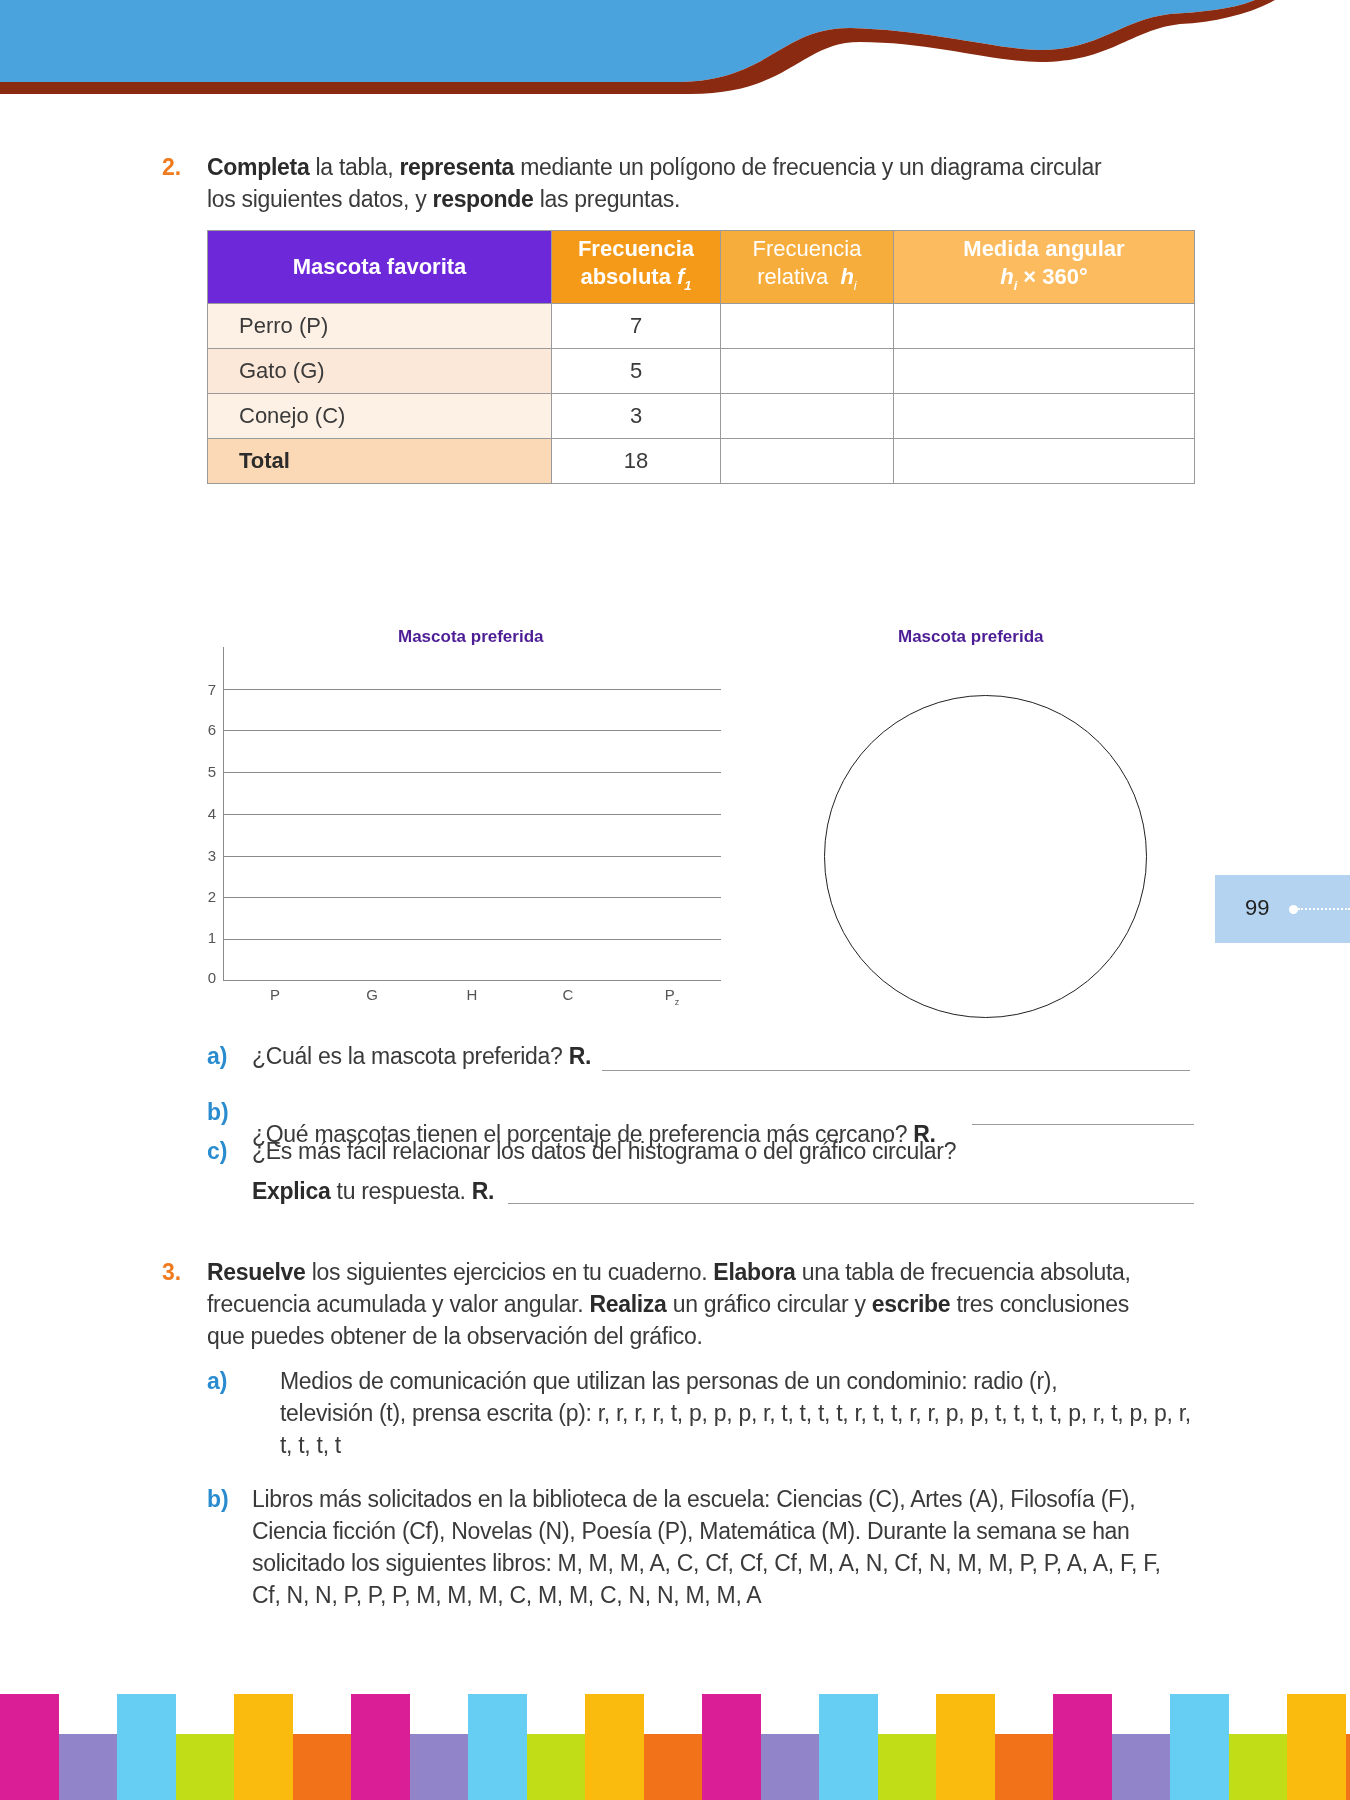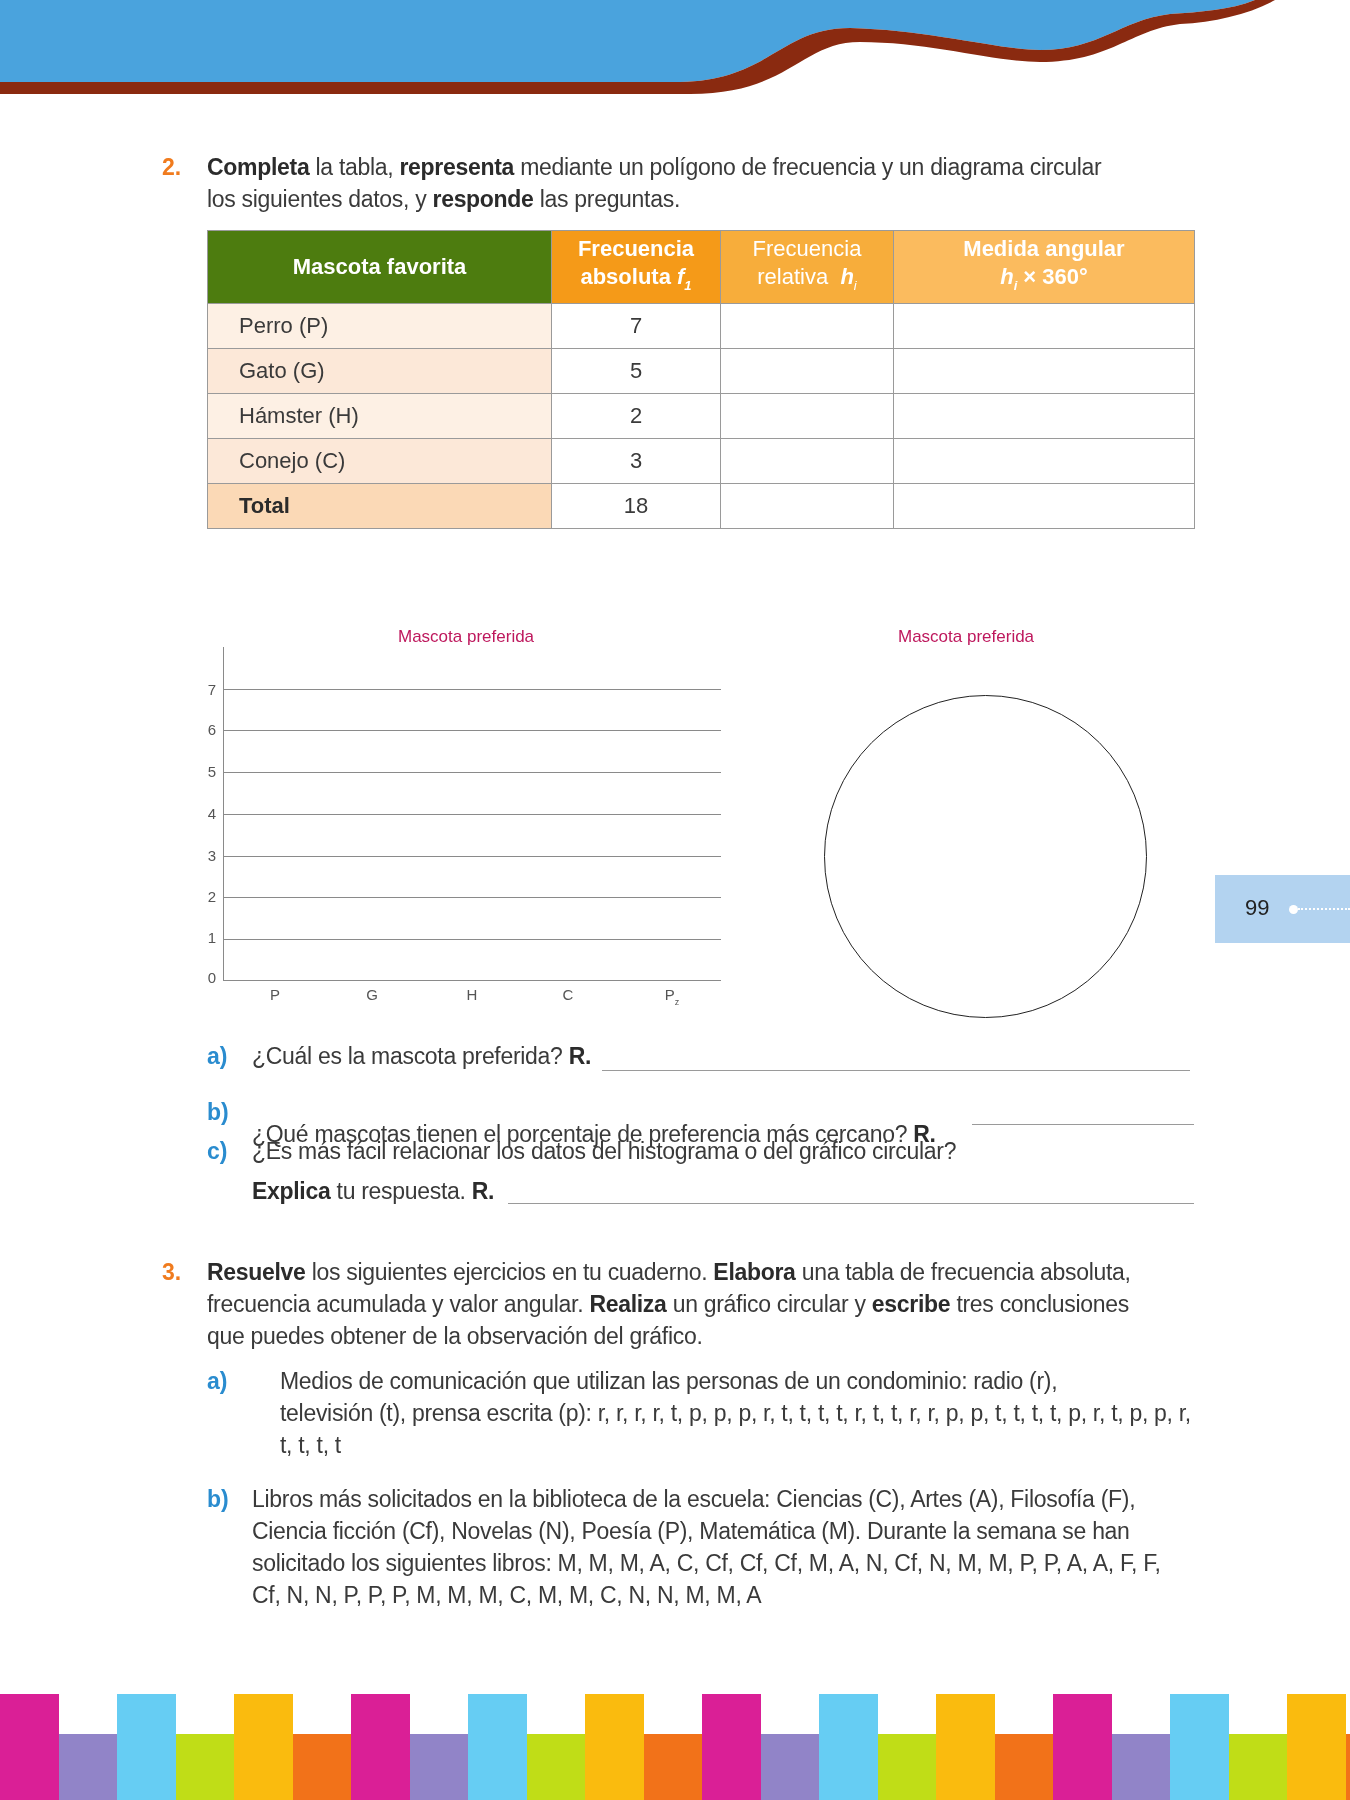--- a/index.html
+++ b/index.html
@@ -9,34 +9,34 @@
   .header-wave { position: absolute; left: 0; top: 0; width: 1350px; height: 110px; }
 
   .exercise-num { position: absolute; font-weight: bold; color: #f07b1e; font-size: 23px; }
   .para { position: absolute; font-size: 23px; line-height: 32px; color: #3a3a3a; font-weight: 300; letter-spacing: -0.3px; }
   .para b { font-weight: bold; color: #2b2b2b; }
 
   
   .freq-table { position: absolute; left: 207px; top: 230px; width: 988px; border-collapse: collapse; font-size: 22px; }
   .freq-table th, .freq-table td { border: 1px solid #9a9a9a; }
   .freq-table th { color: #ffffff; font-weight: bold; height: 73px; font-size: 22px; line-height: 28px; text-align: center; }
-  .freq-table th.c1 { background: #4d7c0f; width: 344px; }
+  .freq-table th.c1 { background: #6d28d9; width: 344px; }
   .freq-table th.c2 { background: #f59a18; width: 169px; }
   .freq-table th.c3 { background: #f7ad3b; width: 173px; font-weight: normal; }
   .freq-table th.c4 { background: #fbbb5e; }
   .freq-table td { height: 45px; background: #ffffff; margin-top: 24px; }
   .freq-table td.name { padding-left: 31px; background: #fce8d8; }
   .freq-table tr:nth-child(odd) td.name { background: #fdf0e4; }
   .freq-table tr.total td.name { background: #fbd9b6; font-weight: bold; color: #2b2b2b; }
   .freq-table td.val { text-align: center; }
   .sub { font-size: 13px; font-style: italic; vertical-align: -6px; }
   .ital { font-style: italic; font-weight: bold; }
 
   
-  .chart-title { position: absolute; font-size: 17px; color: #be185d; font-weight: 400; }
+  .chart-title { position: absolute; font-size: 17px; color: #4c1d95; font-weight: 700; }
   .ytick { position: absolute; font-size: 15px; color: #555; width: 20px; text-align: right; }
   .xtick { position: absolute; font-size: 15px; color: #555; text-align: center; width: 30px; }
   .grid-line { position: absolute; height: 1px; background: #8a8a8a; }
   .axis-y { position: absolute; width: 1px; background: #8a8a8a; }
 
   .pie-circle { position: absolute; border: 1.5px solid #222; border-radius: 50%; }
 
   .page-tab { position: absolute; left: 1215px; top: 875px; width: 135px; height: 68px; background: #b3d3f0; }
   .page-num { position: absolute; left: 30px; top: 20px; font-size: 22px; color: #222; }
   .page-dot { position: absolute; left: 74px; top: 30px; width: 9px; height: 9px; border-radius: 50%; background: #ffffff; }
@@ -90,26 +90,20 @@
   <tbody>
     <tr>
       <td class="name">Perro (P)</td>
       <td class="val">7</td>
       <td class="val"></td>
       <td class="val"></td>
     </tr>
     <tr>
       <td class="name">Gato (G)</td>
       <td class="val">5</td>
-      <td class="val"></td>
-      <td class="val"></td>
-    </tr>
-    <tr>
-      <td class="name">Hámster (H)</td>
-      <td class="val">2</td>
       <td class="val"></td>
       <td class="val"></td>
     </tr>
     <tr>
       <td class="name">Conejo (C)</td>
       <td class="val">3</td>
       <td class="val"></td>
       <td class="val"></td>
     </tr>
     <tr class="total">

